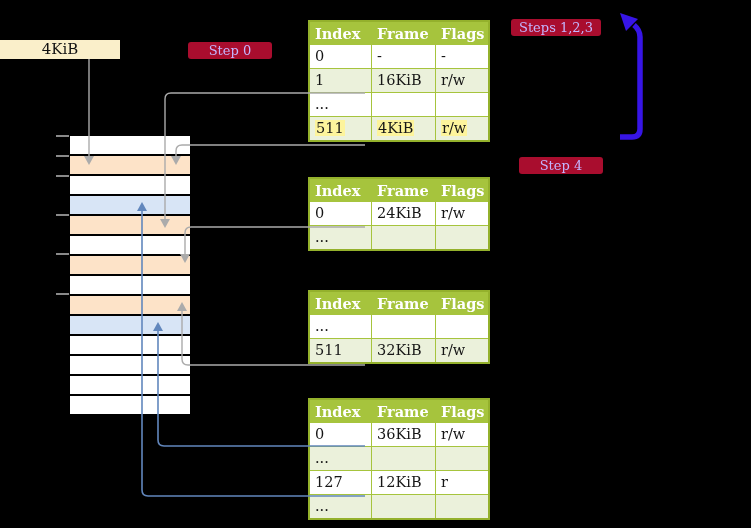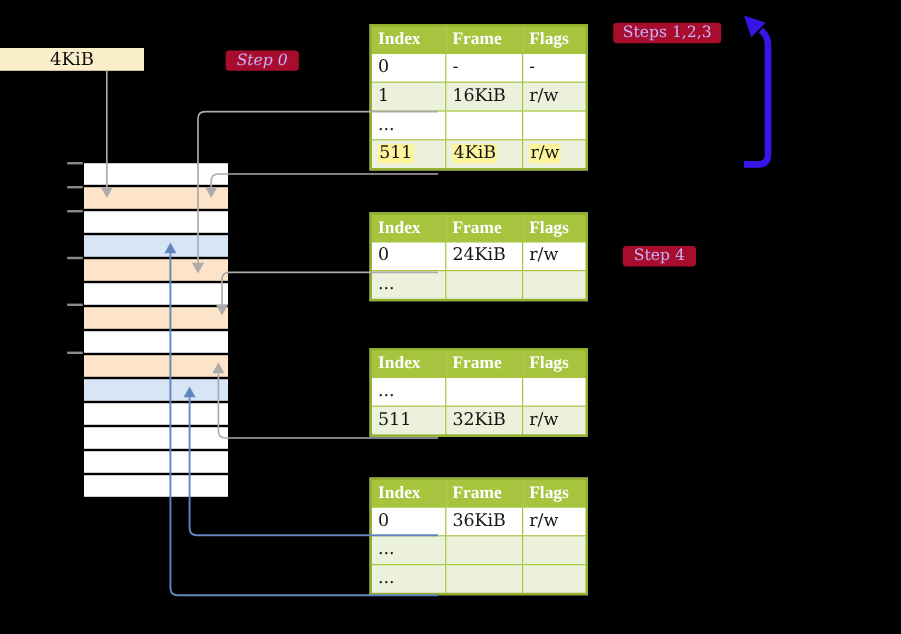--- a/index.html
+++ b/index.html
@@ -8,39 +8,39 @@
 
   
   #frame-box{position:absolute;left:0;top:40px;width:120px;height:19px;background:#faefca;
              color:#111;font-size:15px;line-height:19px;text-align:center;}
 
   
   .badge{position:absolute;color:#c4b5fd;font-size:13px;line-height:17px;height:17px;
          text-align:center;border-radius:3px;box-sizing:border-box;}
   .badge-red{background:#a90d2e;}
   .badge-blue{background:#4a1bee;}
-  #badge-step0{left:188px;top:42px;width:61px;font-style:italic;}
+  #badge-step0{left:188px;top:42px;width:84px;}
   #badge-steps123{left:511px;top:19px;width:90px;}
   #badge-steps1234{left:648px;top:19px;width:103px;}
-  #badge-step4{left:519px;top:157px;width:61px;margin-top:48px;}
+  #badge-step4{left:519px;top:157px;width:84px;}
 
   
   #memory{position:absolute;left:70px;top:136px;width:120px;display:flex;
           flex-direction:column;gap:2px;}
   .mem-row{height:18px;}
   .mem-plain{background:#ffffff;}
   .mem-orange{background:#fde3c8;}
   .mem-blue{background:#d8e5f6;}
   .tick{position:absolute;left:56px;width:13px;height:2px;background:#8a8a8a;}
 
   
   .ptable{position:absolute;left:308px;border-collapse:collapse;background:#fff;
           border:2px solid #94b12c;}
   .ptable th{background:#a6c43d;color:#fff;font-weight:bold;font-size:14.5px;text-align:left;
-             height:22px;padding:0 0 0 5px;border:1px solid #a6c43d;border-left:1px solid #fff;font-family:Liberation Serif, serif;}
+             height:22px;padding:0 0 0 5px;border:1px solid #a6c43d;border-left:1px solid #fff;}
   .ptable th:first-child{border-left:1px solid #94b12c;}
   .ptable td{font-size:14.5px;color:#161616;height:23px;line-height:23px;padding:0 0 0 5px;
              border:1px solid #a6c43d;background:#fff;}
   .ptable tr.shaded td{background:#ebf1db;}
   .col-index{width:56px;} .col-frame{width:58px;} .col-flags{width:47px;}
   .hl{background:#fdf49c;padding:0 1px;}
   #table-1{top:20px;} #table-2{top:177px;} #table-3{top:290px;} #table-4{top:398px;}
 
   
   #overlay{position:absolute;left:0;top:0;width:751px;height:528px;pointer-events:none;}
@@ -171,20 +171,25 @@
         <tr>
           <td>0</td>
           <td>36KiB</td>
           <td>r/w</td>
         </tr>
         <tr class="shaded">
           <td>...</td>
           <td></td>
           <td></td>
         </tr>
+        <tr>
+          <td>127</td>
+          <td>12KiB</td>
+          <td>r</td>
+        </tr>
         <tr class="shaded">
           <td>...</td>
           <td></td>
           <td></td>
         </tr>
       </tbody>
     </table>
 
   <svg id="overlay" viewBox="0 0 751 528">
 

